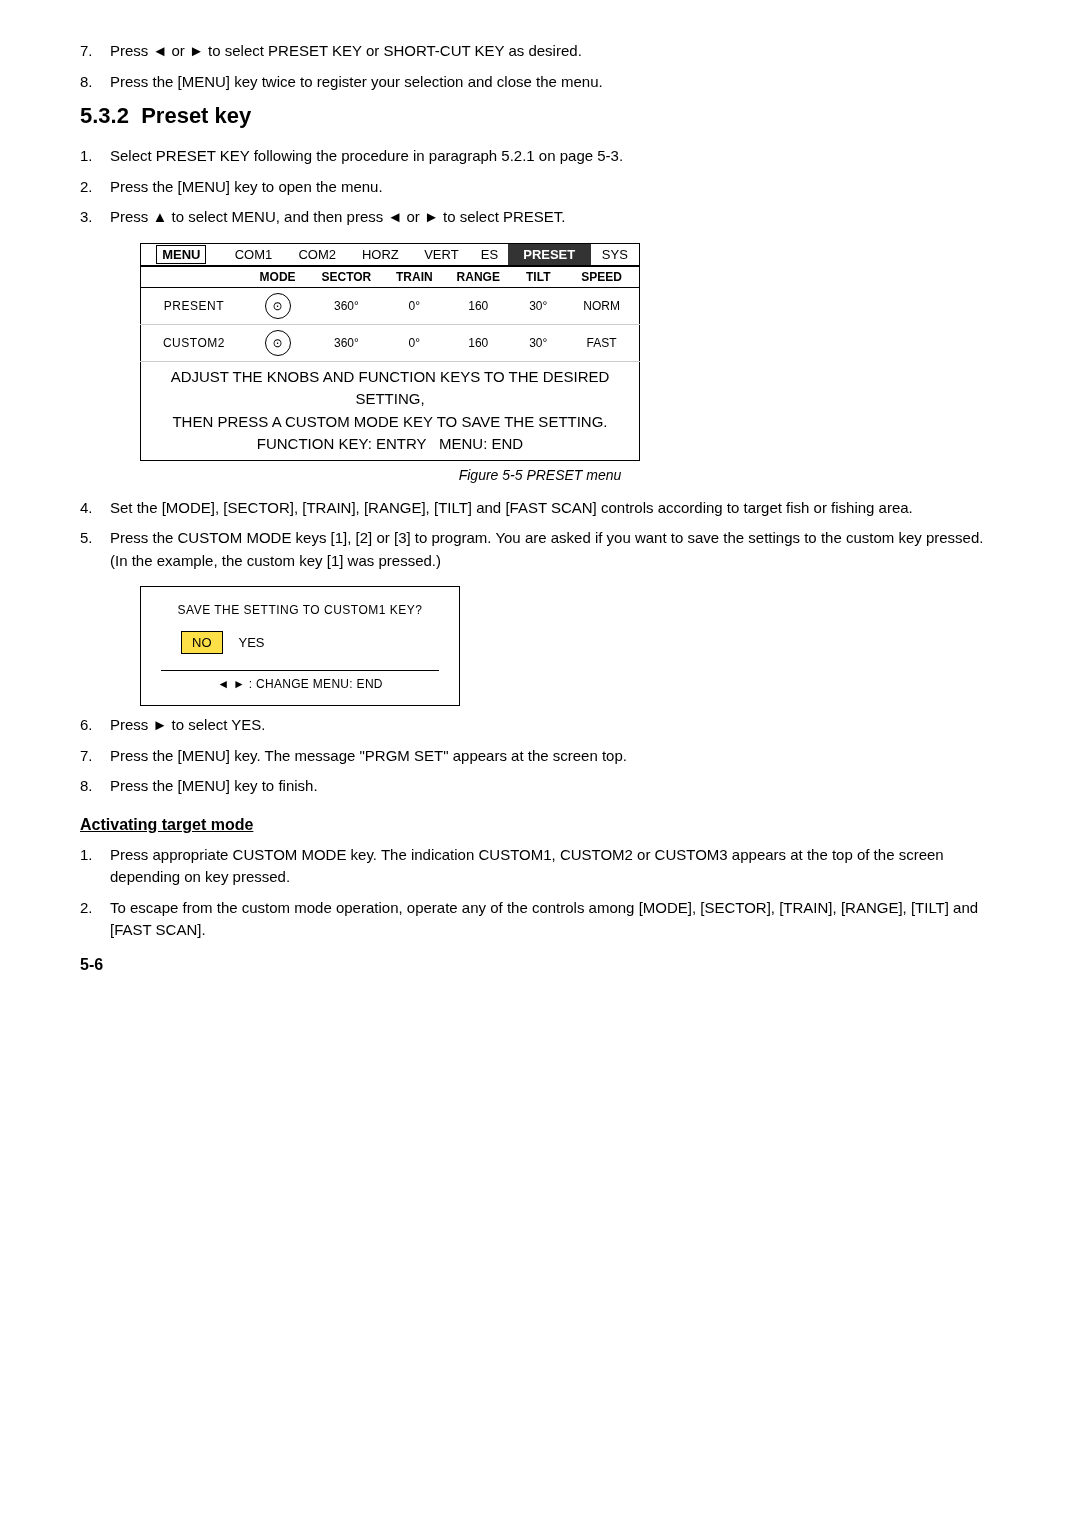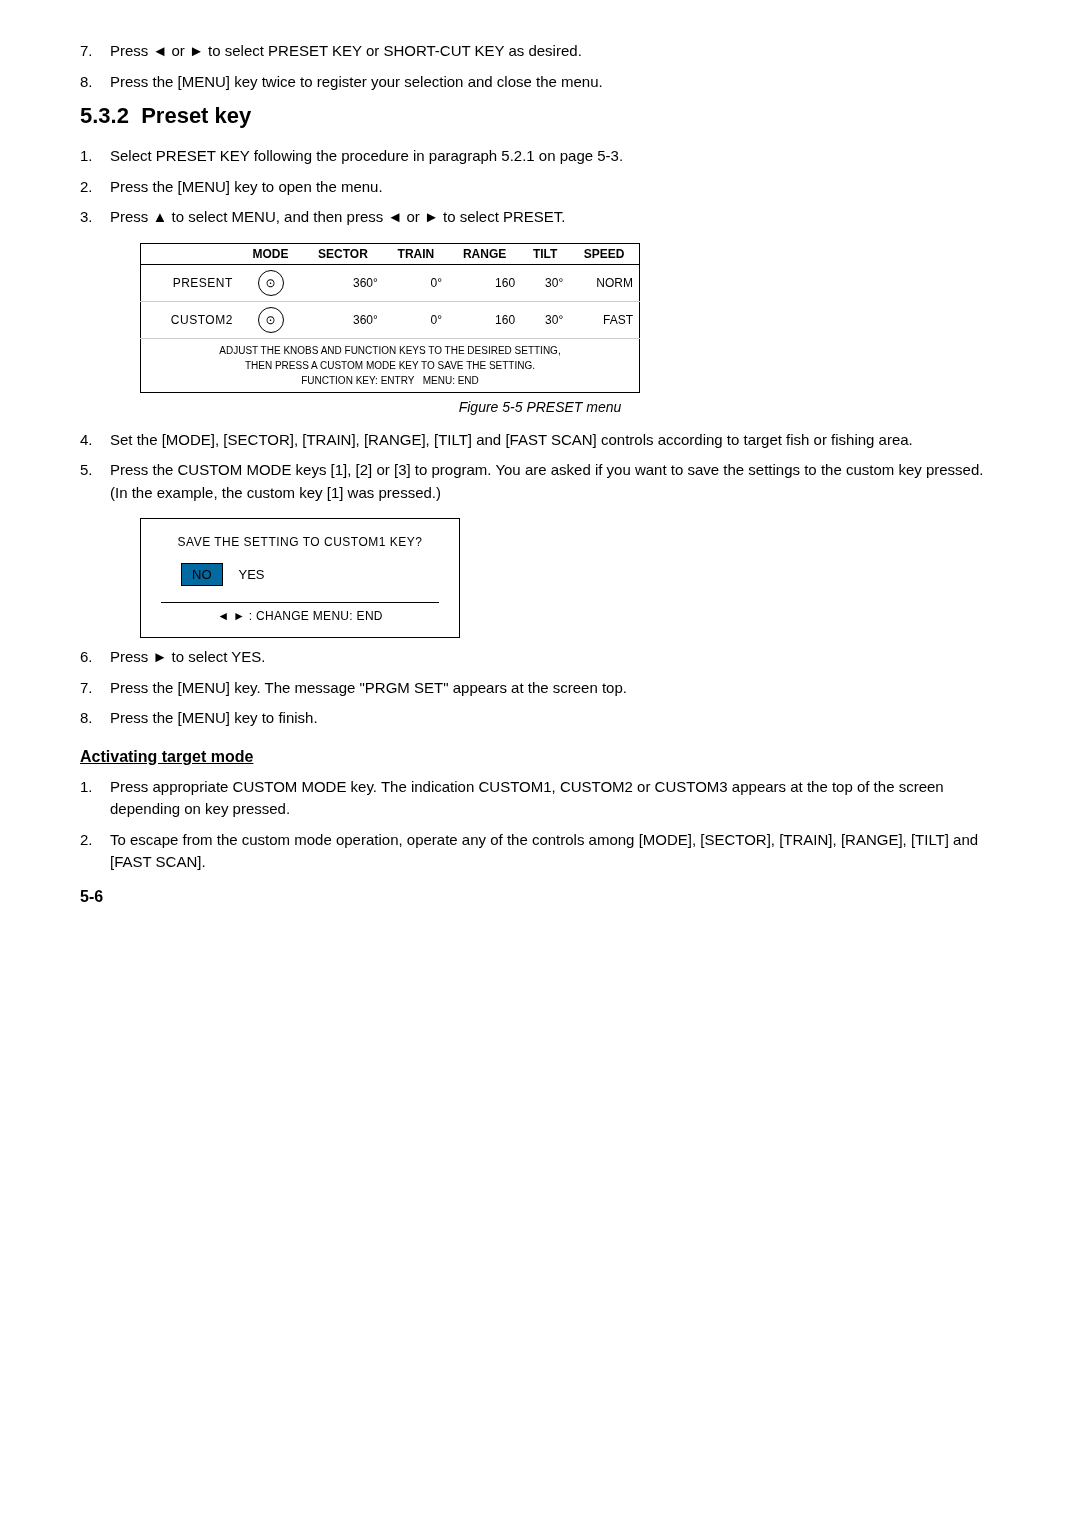--- a/index.html
+++ b/index.html
@@ -70,23 +70,22 @@
       padding: 3px 6px;
     }
     .col-header-row td {
       font-size: 12px;
       border-bottom: 1px solid #000;
       font-weight: bold;
       padding: 3px 6px;
     }
     .data-row td {
       border-bottom: 1px solid #ccc;
-      padding: 5px 6px;
+      padding: 5px 12px;
       font-size: 12px;
-      text-align: right;
     }
     .data-row:last-child td {
       border-bottom: none;
     }
     .row-label {
       text-align: left;
       font-size: 11px;
       letter-spacing: 0.5px;
     }
     .mode-icon {
@@ -94,21 +93,21 @@
       height: 28px;
       border: 1px solid #000;
       display: inline-flex;
       align-items: center;
       justify-content: center;
       font-size: 14px;
     }
     .footer-note {
       border-top: 1px solid #000;
       padding: 5px 6px;
-      font-size: 10px;
+      font-size: 15px;
       text-align: left;
       line-height: 1.5;
     }
     .fig-caption {
       text-align: center;
       font-style: italic;
       font-size: 14px;
       margin-top: 4px;
       margin-bottom: 14px;
     }
@@ -132,21 +131,21 @@
       display: flex;
       align-items: center;
       gap: 0;
       margin-bottom: 16px;
       padding-left: 20px;
     }
     .btn-no {
       border: 1px solid #000;
       padding: 3px 10px;
       font-size: 13px;
-      background: #0369a1;
+      background: #fde047;
     }
     .btn-yes {
       font-size: 13px;
       padding: 3px 10px;
     }
     .save-dialog-nav {
       text-align: center;
       font-size: 12px;
       letter-spacing: 0.3px;
     }
@@ -185,20 +184,40 @@
   </li>
   <li>
     <span class="step-num">3.</span>
     <span class="step-text">Press ▲ to select MENU, and then press ◄ or ► to select PRESET.</span>
   </li>
 </ol>
 
 <div class="preset-menu-container">
   <table class="preset-table">
     <thead>
+      <tr class="menu-header-row">
+        <td colspan="7" style="padding:0; border-bottom:1px solid #000;">
+          <table style="width:100%; border-collapse:collapse;">
+            <tbody>
+                <tr>
+              <td style="padding:3px 5px; font-size:13px;">
+                <span style="border:1px solid #000; padding:1px 5px; font-weight:bold;">MENU</span>
+              </td>
+              <td style="padding:3px 5px; font-size:13px;">COM1</td>
+              <td style="padding:3px 5px; font-size:13px;">COM2</td>
+              <td style="padding:3px 5px; font-size:13px;">HORZ</td>
+              <td style="padding:3px 5px; font-size:13px;">VERT</td>
+              <td style="padding:3px 5px; font-size:13px;">ES</td>
+              <td style="padding:3px 5px; font-size:13px; background:#333; color:#fff; font-weight:bold;">PRESET</td>
+              <td style="padding:3px 5px; font-size:13px;">SYS</td>
+            </tr>
+          </tbody>
+            </table>
+        </td>
+      </tr>
       <tr class="col-header-row">
         <td></td>
         <td>MODE</td>
         <td>SECTOR</td>
         <td>TRAIN</td>
         <td>RANGE</td>
         <td>TILT</td>
         <td>SPEED</td>
       </tr>
     </thead>

